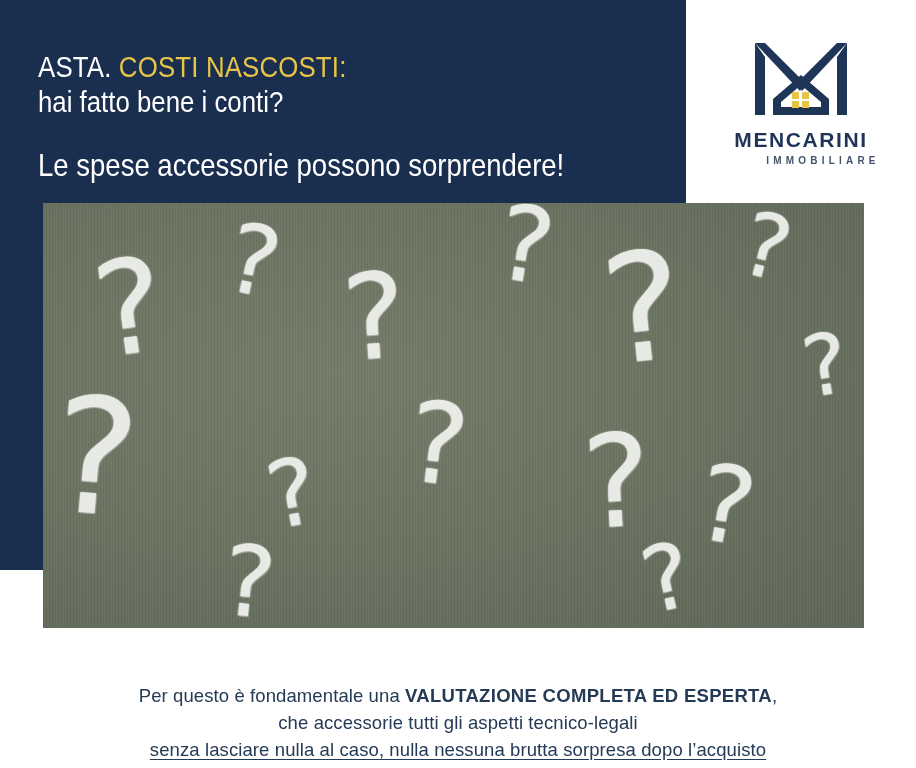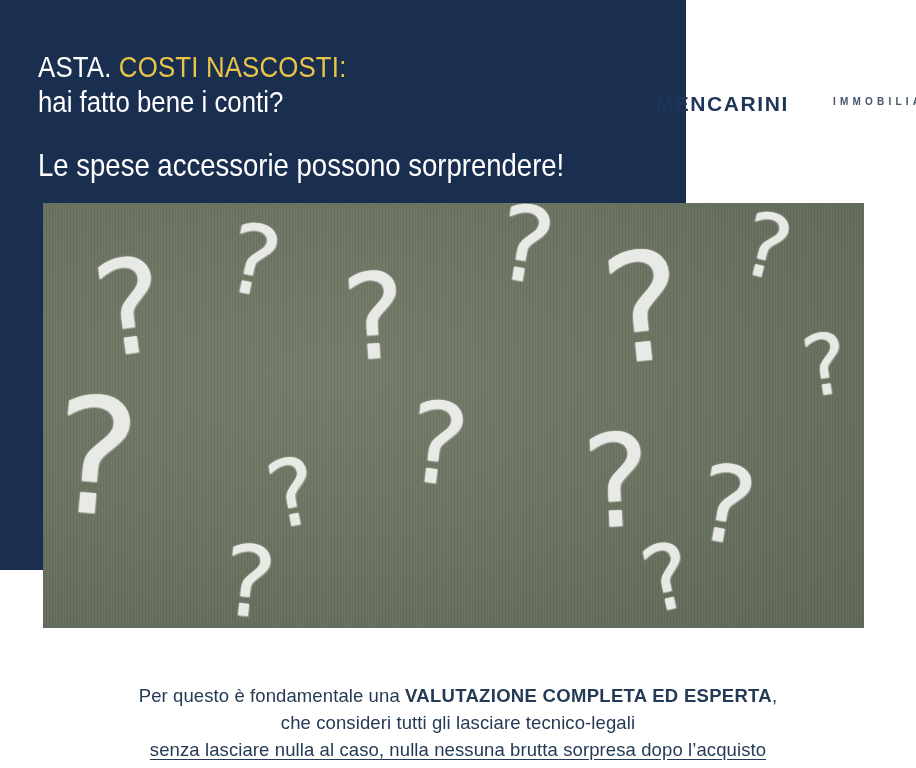--- a/index.html
+++ b/index.html
@@ -64,21 +64,21 @@
     white-space:nowrap;
   }
 
   
   .logo-area {
     position:absolute;
     left:686px; top:0;
     width:230px; height:200px;
     background:#ffffff;
     display:flex;
-    flex-direction:row;
+    flex-direction:column;
     align-items:center;
     justify-content:center;
     z-index:7;
   }
   .logo-mark { width:112px; height:86px; display:block; }
   .logo-name {
     margin-top:7px;
     font-size:21px;
     font-weight:700;
     letter-spacing:1.6px;
@@ -220,17 +220,17 @@
         <span class="qm" style="left: 655px; top: 250px; font-size: 106px; transform: rotate(10deg);">?</span>
         <span class="qm" style="left: 760px; top: 120px; font-size: 84px; transform: rotate(-9deg);">?</span>
         <span class="qm" style="left: 180px; top: 330px; font-size: 98px; transform: rotate(6deg);">?</span>
         <span class="qm" style="left: 600px; top: 330px; font-size: 90px; transform: rotate(-13deg);">?</span>
       </div>
 
   </div>
 
   <div class="footer">
     <p><span>Per questo è fondamentale una </span><span class="b">VALUTAZIONE COMPLETA ED ESPERTA</span><span>,</span></p>
-    <p>che consideri tutti gli lasciare tecnico-legali</p>
+    <p>che accessorie tutti gli aspetti tecnico-legali</p>
     <p class="underlined">senza lasciare nulla al caso, nulla nessuna brutta sorpresa dopo l’acquisto</p>
   </div>
 
 </div>
 
 </body></html>

